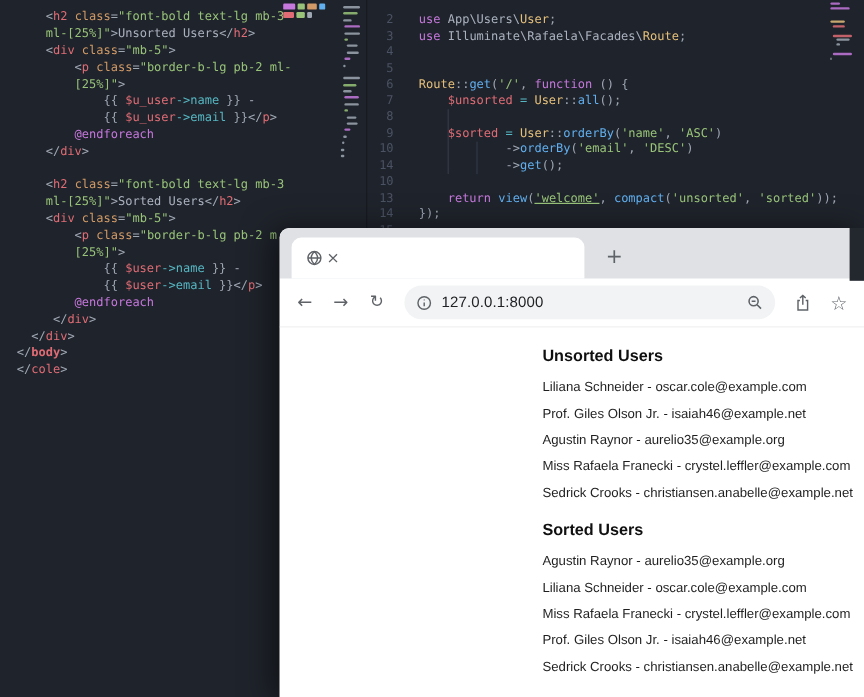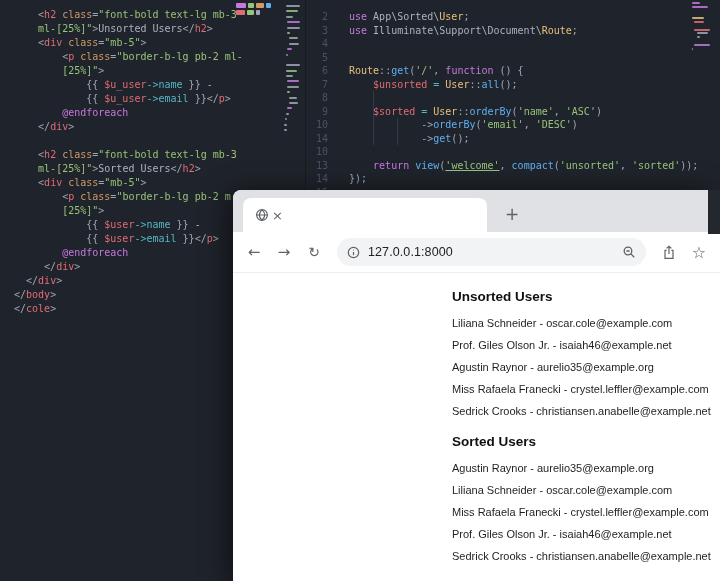--- a/index.html
+++ b/index.html
@@ -80,21 +80,21 @@
           <div class="code-line"><span class="code-text"><span style="color: rgb(159, 167, 179);">    &lt;</span><span style="color: rgb(224, 108, 117);">h2</span><span style="color: rgb(171, 178, 191);"> </span><span style="color: rgb(209, 154, 102);">class</span><span style="color: rgb(159, 167, 179);">=</span><span style="color: rgb(152, 195, 121);">"font-bold text-lg mb-3</span></span></div>
           <div class="code-line"><span class="code-text"><span style="color: rgb(152, 195, 121);">    ml-[25%]"</span><span style="color: rgb(159, 167, 179);">&gt;</span><span style="color: rgb(171, 178, 191);">Sorted Users</span><span style="color: rgb(159, 167, 179);">&lt;/</span><span style="color: rgb(224, 108, 117);">h2</span><span style="color: rgb(159, 167, 179);">&gt;</span></span></div>
           <div class="code-line"><span class="code-text"><span style="color: rgb(159, 167, 179);">    &lt;</span><span style="color: rgb(224, 108, 117);">div</span><span style="color: rgb(171, 178, 191);"> </span><span style="color: rgb(209, 154, 102);">class</span><span style="color: rgb(159, 167, 179);">=</span><span style="color: rgb(152, 195, 121);">"mb-5"</span><span style="color: rgb(159, 167, 179);">&gt;</span></span></div>
           <div class="code-line"><span class="code-text"><span style="color: rgb(159, 167, 179);">        &lt;</span><span style="color: rgb(224, 108, 117);">p</span><span style="color: rgb(171, 178, 191);"> </span><span style="color: rgb(209, 154, 102);">class</span><span style="color: rgb(159, 167, 179);">=</span><span style="color: rgb(152, 195, 121);">"border-b-lg pb-2 m</span></span></div>
           <div class="code-line"><span class="code-text"><span style="color: rgb(152, 195, 121);">        [25%]"</span><span style="color: rgb(159, 167, 179);">&gt;</span></span></div>
           <div class="code-line"><span class="code-text"><span style="color: rgb(159, 167, 179);">            {{ </span><span style="color: rgb(224, 108, 117);">$user</span><span style="color: rgb(86, 182, 194);">-&gt;name</span><span style="color: rgb(159, 167, 179);"> }} </span><span style="color: rgb(171, 178, 191);">-</span></span></div>
           <div class="code-line"><span class="code-text"><span style="color: rgb(159, 167, 179);">            {{ </span><span style="color: rgb(224, 108, 117);">$user</span><span style="color: rgb(86, 182, 194);">-&gt;email</span><span style="color: rgb(159, 167, 179);"> }}</span><span style="color: rgb(159, 167, 179);">&lt;/</span><span style="color: rgb(224, 108, 117);">p</span><span style="color: rgb(159, 167, 179);">&gt;</span></span></div>
           <div class="code-line"><span class="code-text"><span style="color: rgb(198, 120, 221);">        @endforeach</span></span></div>
           <div class="code-line"><span class="code-text"><span style="color: rgb(159, 167, 179);">     &lt;/</span><span style="color: rgb(224, 108, 117);">div</span><span style="color: rgb(159, 167, 179);">&gt;</span></span></div>
           <div class="code-line"><span class="code-text"><span style="color: rgb(159, 167, 179);">  &lt;/</span><span style="color: rgb(224, 108, 117);">div</span><span style="color: rgb(159, 167, 179);">&gt;</span></span></div>
-          <div class="code-line"><span class="code-text"><span style="color: rgb(159, 167, 179);">&lt;/</span><span style="color: rgb(224, 108, 117);">body</span><span style="color: rgb(159, 167, 179);">&gt;</span></span></div>
+          <div class="code-line"><span class="code-text"><span style="color: rgb(159, 167, 179);">&lt;/</span><span style="color: rgb(224, 108, 117); font-weight: bold;">body</span><span style="color: rgb(159, 167, 179);">&gt;</span></span></div>
           <div class="code-line"><span class="code-text"><span style="color: rgb(159, 167, 179);">&lt;/</span><span style="color: rgb(224, 108, 117);">cole</span><span style="color: rgb(159, 167, 179);">&gt;</span></span></div>
         </div>
       <div class="frag">
         <i class="f1"></i>
           <i class="f2"></i>
           <i class="f3"></i>
           <i class="f4"></i>
           <i class="f5"></i>
           <i class="f6"></i>
           <i class="f7"></i>
@@ -121,22 +121,22 @@
           <i class="mm-bar" style="margin-left: 5.04px; width: 9.24px; background: rgb(159, 167, 179);"></i>
           <i class="mm-bar" style="margin-left: 3.36px; width: 4.62px; background: rgb(198, 120, 221);"></i>
           <i class="mm-bar" style="margin-left: 2.1px; width: 2.52px; background: rgb(159, 167, 179);"></i>
           <i class="mm-bar" style="margin-left: 0.84px; width: 2.52px; background: rgb(159, 167, 179);"></i>
           <i class="mm-bar" style="margin-left: 0px; width: 2.94px; background: rgb(159, 167, 179);"></i>
           <i class="mm-bar" style="margin-left: 0px; width: 2.94px; background: rgb(159, 167, 179);"></i>
         </div>
     </div>
     <div class="pane-right">
       <div class="code right-code">
-          <div class="code-line"><span class="ln" style="color: rgb(75, 82, 99);">2</span><span class="code-text"><span style="color: rgb(198, 120, 221);">use </span><span style="color: rgb(171, 178, 191);">App\Sorted\</span><span style="color: rgb(229, 192, 123);">User</span><span style="color: rgb(159, 167, 179);">;</span></span></div>
-          <div class="code-line"><span class="ln" style="color: rgb(75, 82, 99);">3</span><span class="code-text"><span style="color: rgb(198, 120, 221);">use </span><span style="color: rgb(171, 178, 191);">Illuminate\Support\Document\</span><span style="color: rgb(229, 192, 123);">Route</span><span style="color: rgb(159, 167, 179);">;</span></span></div>
+          <div class="code-line"><span class="ln" style="color: rgb(75, 82, 99);">2</span><span class="code-text"><span style="color: rgb(198, 120, 221);">use </span><span style="color: rgb(171, 178, 191);">App\Users\</span><span style="color: rgb(229, 192, 123);">User</span><span style="color: rgb(159, 167, 179);">;</span></span></div>
+          <div class="code-line"><span class="ln" style="color: rgb(75, 82, 99);">3</span><span class="code-text"><span style="color: rgb(198, 120, 221);">use </span><span style="color: rgb(171, 178, 191);">Illuminate\Rafaela\Facades\</span><span style="color: rgb(229, 192, 123);">Route</span><span style="color: rgb(159, 167, 179);">;</span></span></div>
           <div class="code-line"><span class="ln" style="color: rgb(75, 82, 99);">4</span><span class="code-text"></span></div>
           <div class="code-line"><span class="ln" style="color: rgb(75, 82, 99);">5</span><span class="code-text"></span></div>
           <div class="code-line"><span class="ln" style="color: rgb(75, 82, 99);">6</span><span class="code-text"><span style="color: rgb(229, 192, 123);">Route</span><span style="color: rgb(159, 167, 179);">::</span><span style="color: rgb(97, 175, 239);">get</span><span style="color: rgb(159, 167, 179);">(</span><span style="color: rgb(152, 195, 121);">'/'</span><span style="color: rgb(159, 167, 179);">, </span><span style="color: rgb(198, 120, 221);">function</span><span style="color: rgb(159, 167, 179);"> () {</span></span></div>
           <div class="code-line"><span class="ln" style="color: rgb(75, 82, 99);">7</span><span class="code-text"><span style="color: rgb(224, 108, 117);">    $unsorted</span><span style="color: rgb(86, 182, 194);"> = </span><span style="color: rgb(229, 192, 123);">User</span><span style="color: rgb(159, 167, 179);">::</span><span style="color: rgb(97, 175, 239);">all</span><span style="color: rgb(159, 167, 179);">();</span></span></div>
           <div class="code-line"><span class="ln" style="color: rgb(75, 82, 99);">8</span><span class="code-text"></span></div>
           <div class="code-line"><span class="ln" style="color: rgb(75, 82, 99);">9</span><span class="code-text"><span style="color: rgb(224, 108, 117);">    $sorted</span><span style="color: rgb(86, 182, 194);"> = </span><span style="color: rgb(229, 192, 123);">User</span><span style="color: rgb(159, 167, 179);">::</span><span style="color: rgb(97, 175, 239);">orderBy</span><span style="color: rgb(159, 167, 179);">(</span><span style="color: rgb(152, 195, 121);">'name'</span><span style="color: rgb(159, 167, 179);">, </span><span style="color: rgb(152, 195, 121);">'ASC'</span><span style="color: rgb(159, 167, 179);">)</span></span></div>
           <div class="code-line"><span class="ln" style="color: rgb(75, 82, 99);">10</span><span class="code-text"><span style="color: rgb(159, 167, 179);">            -&gt;</span><span style="color: rgb(97, 175, 239);">orderBy</span><span style="color: rgb(159, 167, 179);">(</span><span style="color: rgb(152, 195, 121);">'email'</span><span style="color: rgb(159, 167, 179);">, </span><span style="color: rgb(152, 195, 121);">'DESC'</span><span style="color: rgb(159, 167, 179);">)</span></span></div>
           <div class="code-line"><span class="ln" style="color: rgb(75, 82, 99);">14</span><span class="code-text"><span style="color: rgb(159, 167, 179);">            -&gt;</span><span style="color: rgb(97, 175, 239);">get</span><span style="color: rgb(159, 167, 179);">();</span></span></div>
           <div class="code-line"><span class="ln" style="color: rgb(75, 82, 99);">10</span><span class="code-text"></span></div>
           <div class="code-line"><span class="ln" style="color: rgb(75, 82, 99);">13</span><span class="code-text"><span style="color: rgb(198, 120, 221);">    return </span><span style="color: rgb(97, 175, 239);">view</span><span style="color: rgb(159, 167, 179);">(</span><span style="color: rgb(152, 195, 121); text-decoration: underline;">'welcome'</span><span style="color: rgb(159, 167, 179);">, </span><span style="color: rgb(97, 175, 239);">compact</span><span style="color: rgb(159, 167, 179);">(</span><span style="color: rgb(152, 195, 121);">'unsorted'</span><span style="color: rgb(159, 167, 179);">, </span><span style="color: rgb(152, 195, 121);">'sorted'</span><span style="color: rgb(159, 167, 179);">));</span></span></div>

